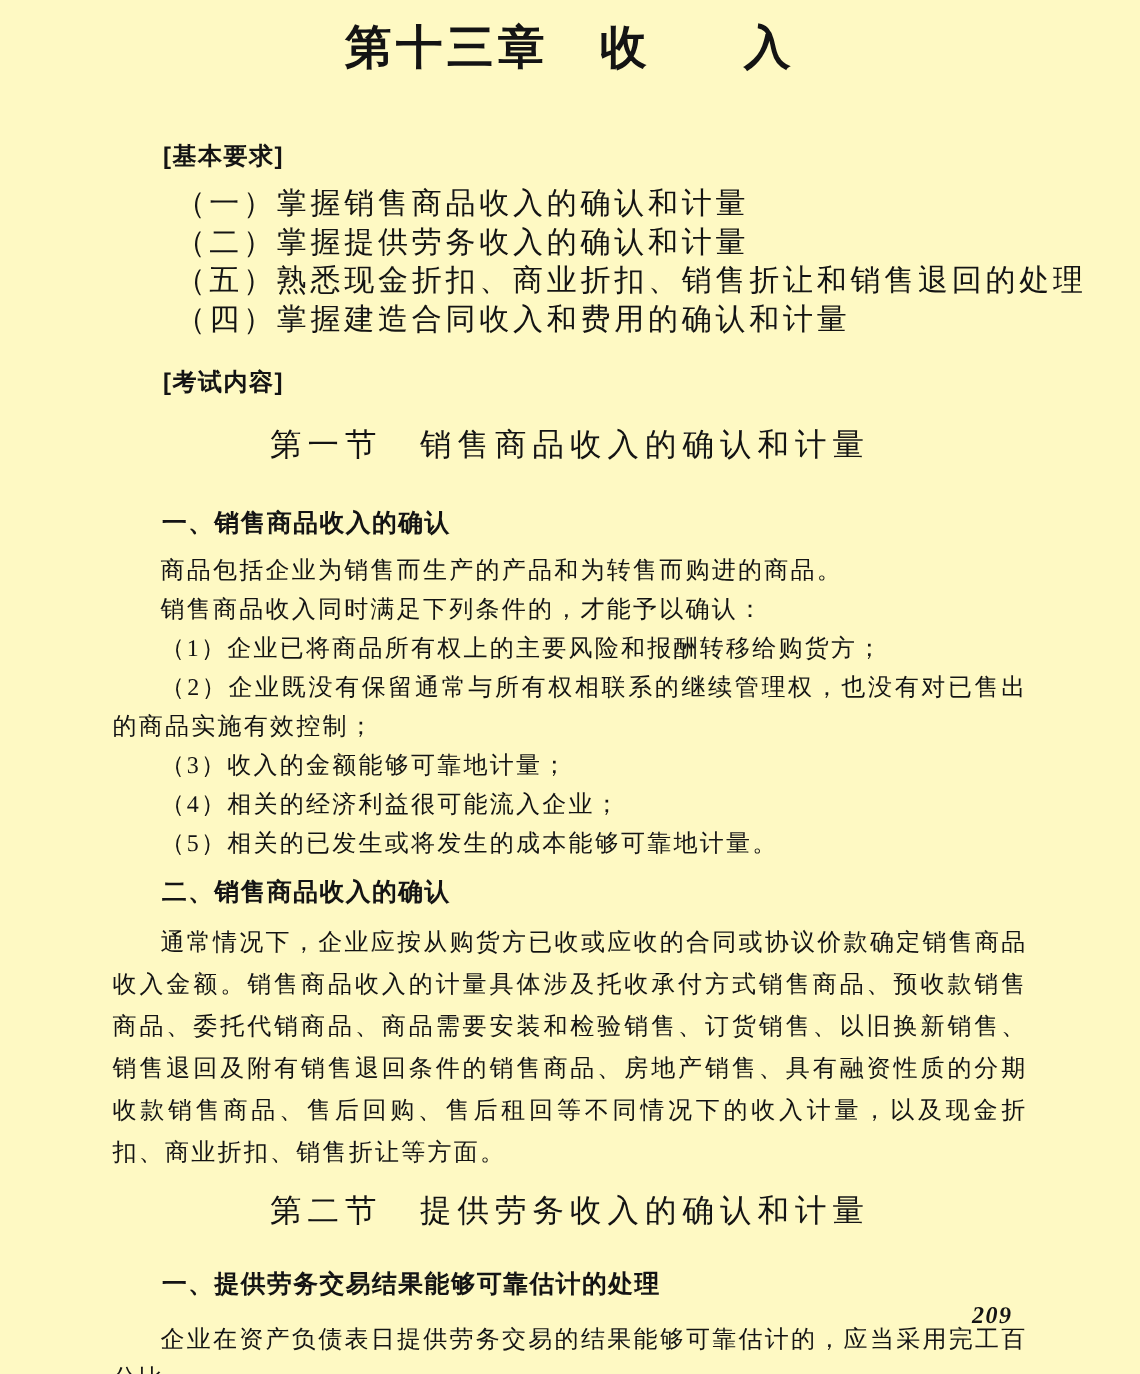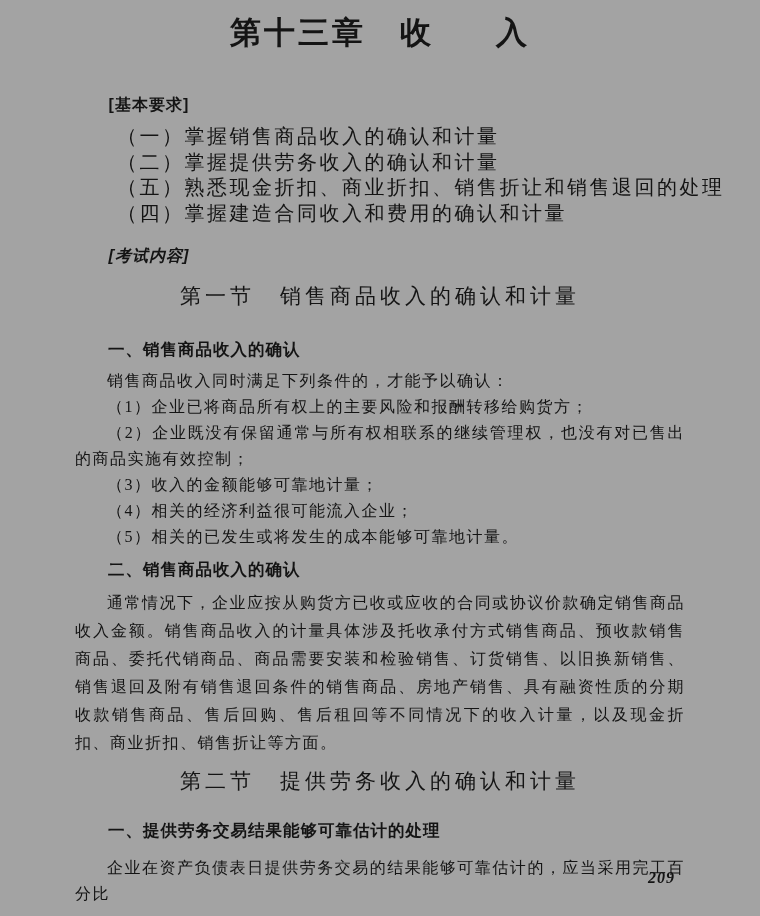--- a/index.html
+++ b/index.html
@@ -1,21 +1,21 @@
 <!DOCTYPE html>
 <html><head>
 <meta charset="utf-8">
 <style>
   html, body { margin: 0; padding: 0; background: #e8e8e8; }
   .page {
     position: relative;
     width: 760px;
     height: 916px;
     margin: 0 auto;
-    background: #a3a3a3;
+    background: #fef9c3;
     color: #141414;
     font-family: "Liberation Serif", "DejaVu Serif", serif;
     overflow: hidden;
     box-sizing: border-box;
   }
   .content {
     padding: 0 75px;
   }
   .chapter-title {
     margin: 0;
@@ -32,21 +32,21 @@
 
   .bracket-heading {
     font-family: "Liberation Sans", "DejaVu Sans", sans-serif;
     font-weight: 600;
     font-size: 16px;
     line-height: 25px;
     text-indent: 2.1em;
     letter-spacing: 1px;
   }
   .bh-basic { margin-top: 38px; }
-  .bh-exam  { margin-top: 17px; font-style: italic; }
+  .bh-exam  { margin-top: 17px; }
 
   .req-list { margin-top: 7px; }
   .req-item {
     font-size: 20px;
     line-height: 25.5px;
     text-indent: 2.1em;
     letter-spacing: 2.5px;
     white-space: nowrap;
   }
 
@@ -114,20 +114,21 @@
       <div class="req-item">（四）掌握建造合同收入和费用的确认和计量</div>
     </div>
 
     <div class="bracket-heading bh-exam">[考试内容]</div>
 
     <h2 class="section-title st-1">第一节　销售商品收入的确认和计量</h2>
 
     <h3 class="sub-heading sh-1">一、销售商品收入的确认</h3>
 
     <div class="para-group-1">
+      <p class="para">商品包括企业为销售而生产的产品和为转售而购进的商品。</p>
       <p class="para">销售商品收入同时满足下列条件的，才能予以确认：</p>
       <p class="para">（1）企业已将商品所有权上的主要风险和报酬转移给购货方；</p>
       <p class="para">（2）企业既没有保留通常与所有权相联系的继续管理权，也没有对已售出的商品实施有效控制；</p>
       <p class="para">（3）收入的金额能够可靠地计量；</p>
       <p class="para">（4）相关的经济利益很可能流入企业；</p>
       <p class="para">（5）相关的已发生或将发生的成本能够可靠地计量。</p>
     </div>
 
     <h3 class="sub-heading sh-2">二、销售商品收入的确认</h3>
 

